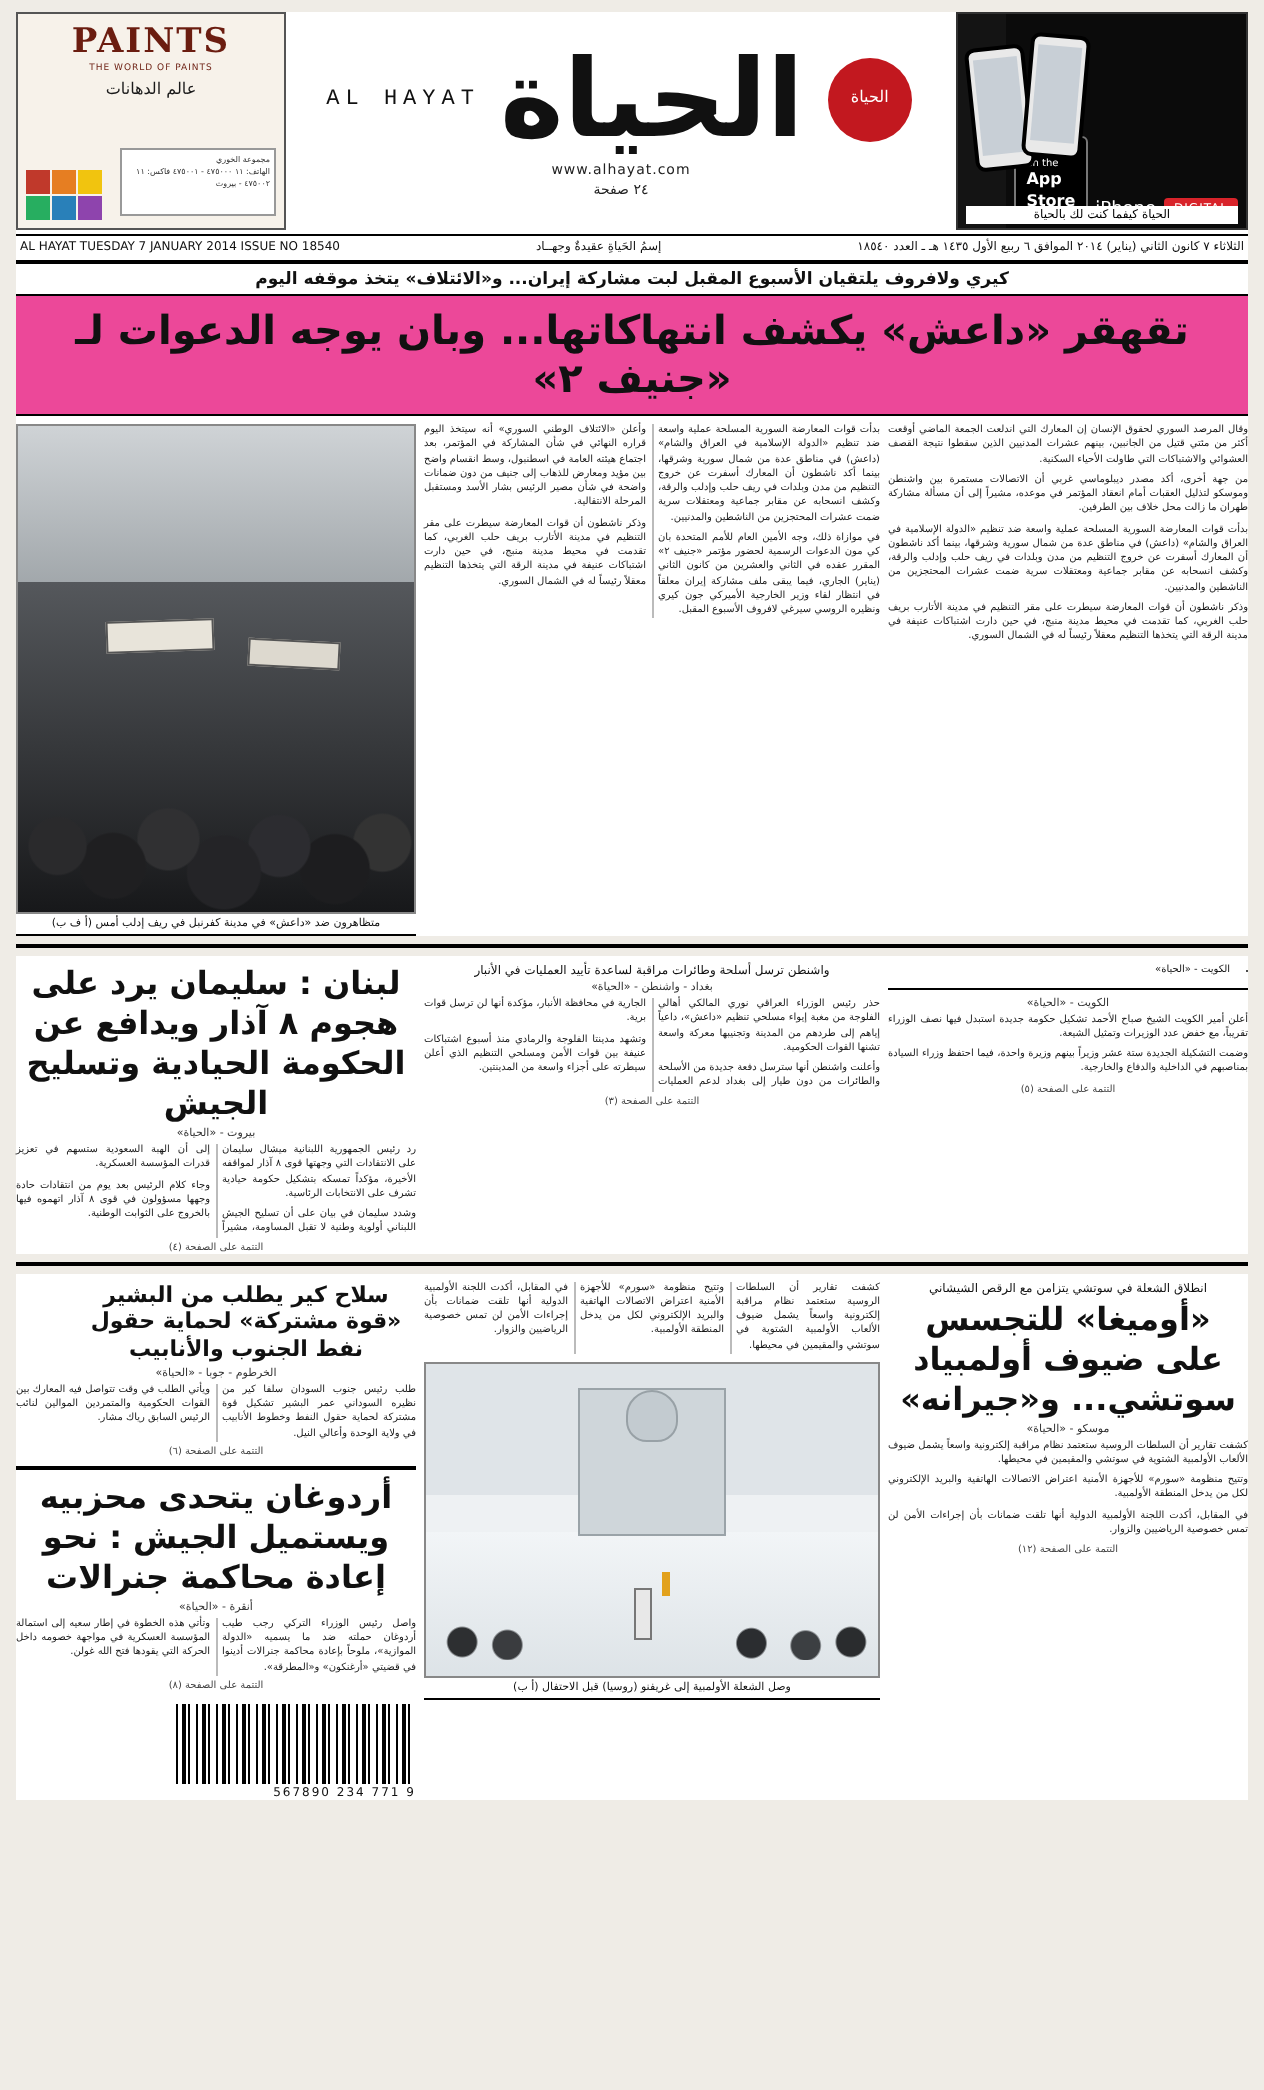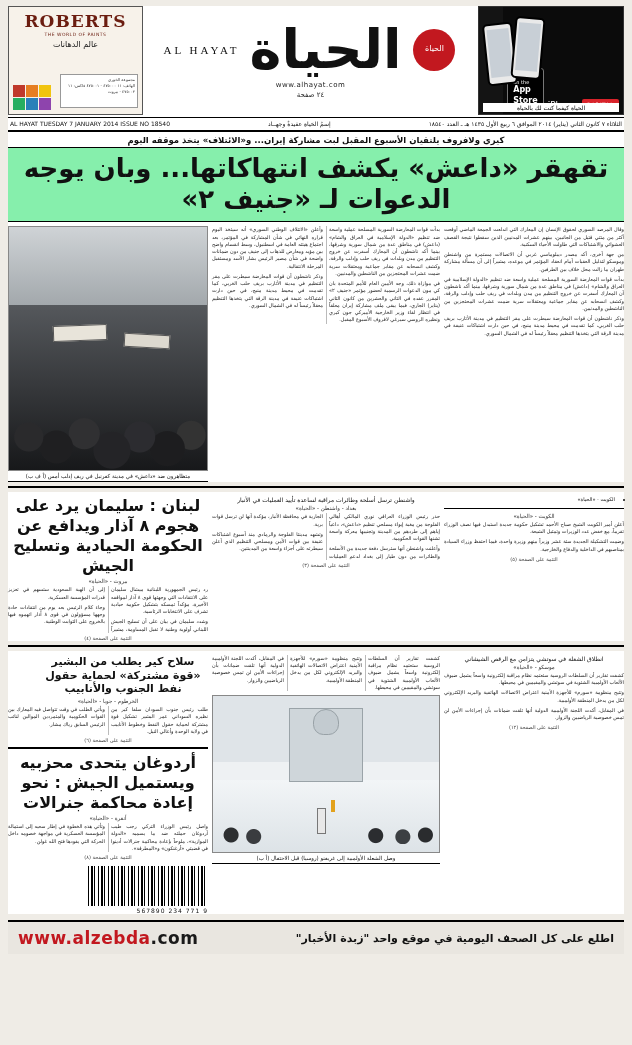--- a/index.html
+++ b/index.html
@@ -66,21 +66,21 @@
     flex:1;
     display:flex; flex-direction:column;
     align-items:center; justify-content:center;
     position:relative;
   }
   .title-row {
     display:flex; align-items:center; justify-content:center; gap:10px;
     width:100%;
   }
   .alhayat-en {
-    font-family:Liberation Serif, serif;
+    font-family:Liberation Mono, monospace;
     font-size:11px; letter-spacing:3px; color:#111;
     writing-mode:horizontal-tb;
   }
   .alhayat-ar {
     font-family:"DejaVu Sans", sans-serif;
     font-size:54px; font-weight:bold; color:#111;
     line-height:1; direction:rtl;
   }
   .logo-stamp {
     width:42px; height:42px; border-radius:50%;
@@ -143,22 +143,22 @@
   
   .kicker {
     direction:rtl; text-align:center; font-size:8.5px;
     padding:3px 0 2px; border-bottom:1px solid #000; background:#fff;
     font-weight:bold;
   }
 
   
   .headline {
     direction:rtl; text-align:center;
-    font-size:26px; font-weight:bold; line-height:1.2;
-    padding:5px 2px 6px; background:#86efac; border-bottom:1px solid #000;
+    font-size:20px; font-weight:bold; line-height:1.2;
+    padding:5px 2px 6px; background:#ec4899; border-bottom:1px solid #000;
   }
 
   
   .content { display:flex; gap:4px; background:#fff; padding-top:4px; }
   .col-photo { width:200px; }
   .col-mid { width:228px; }
   .col-right { width:180px; }
 
   .photo {
     width:100%; height:245px;
@@ -280,21 +280,21 @@
   .blk { background:#fff; }
 </style>
 </head>
 <body>
 
 <div class="page">
 
   <div class="masthead">
 
     <div class="ad-left">
-      <div class="brand">ROBERTS</div>
+      <div class="brand">PAINTS</div>
       <div class="brand-sub">THE WORLD OF PAINTS</div>
       <div class="ar-line">عالم الدهانات</div>
       <div class="swatches">
         <i style="background:#c0392b"></i>
           <i style="background:#e67e22"></i>
           <i style="background:#f1c40f"></i>
         <i style="background:#27ae60"></i>
           <i style="background:#2980b9"></i>
           <i style="background:#8e44ad"></i>
       </div>
@@ -461,30 +461,25 @@
           </div>
         <div class="people"></div>
         <div class="runner"></div>
         <div class="torch"></div>
       </div>
       <div class="caption">وصل الشعلة الأولمبية إلى غريفنو (روسيا) قبل الاحتفال (أ ب)</div>
     </div>
 
     <div class="col-right artcol">
       <div class="overline">انطلاق الشعلة في سوتشي يتزامن مع الرقص الشيشاني</div>
+      <div class="sub-head med">«أوميغا» للتجسس على ضيوف أولمبياد سوتشي... و«جيرانه»</div>
       <div class="byline">موسكو - «الحياة»</div>
       <div class="justcol">
         <p>كشفت تقارير أن السلطات الروسية ستعتمد نظام مراقبة إلكترونية واسعاً يشمل ضيوف الألعاب الأولمبية الشتوية في سوتشي والمقيمين في محيطها.</p>
         <p>وتتيح منظومة «سورم» للأجهزة الأمنية اعتراض الاتصالات الهاتفية والبريد الإلكتروني لكل من يدخل المنطقة الأولمبية.</p>
         <p>في المقابل، أكدت اللجنة الأولمبية الدولية أنها تلقت ضمانات بأن إجراءات الأمن لن تمس خصوصية الرياضيين والزوار.</p>
       </div>
       <div class="cont-note">التتمة على الصفحة (١٢)</div>
     </div>
   </div>
 
-  <div class="footer-banner">
-    <span class="footer-url">
-      <span>www.alzebda</span><span class="dot">.com</span>
-    </span>
-    <span class="footer-ar">اطلع على كل الصحف اليومية في موقع واحد "زبدة الأخبار"</span>
-  </div>
 
 </div>
 
 </body></html>

